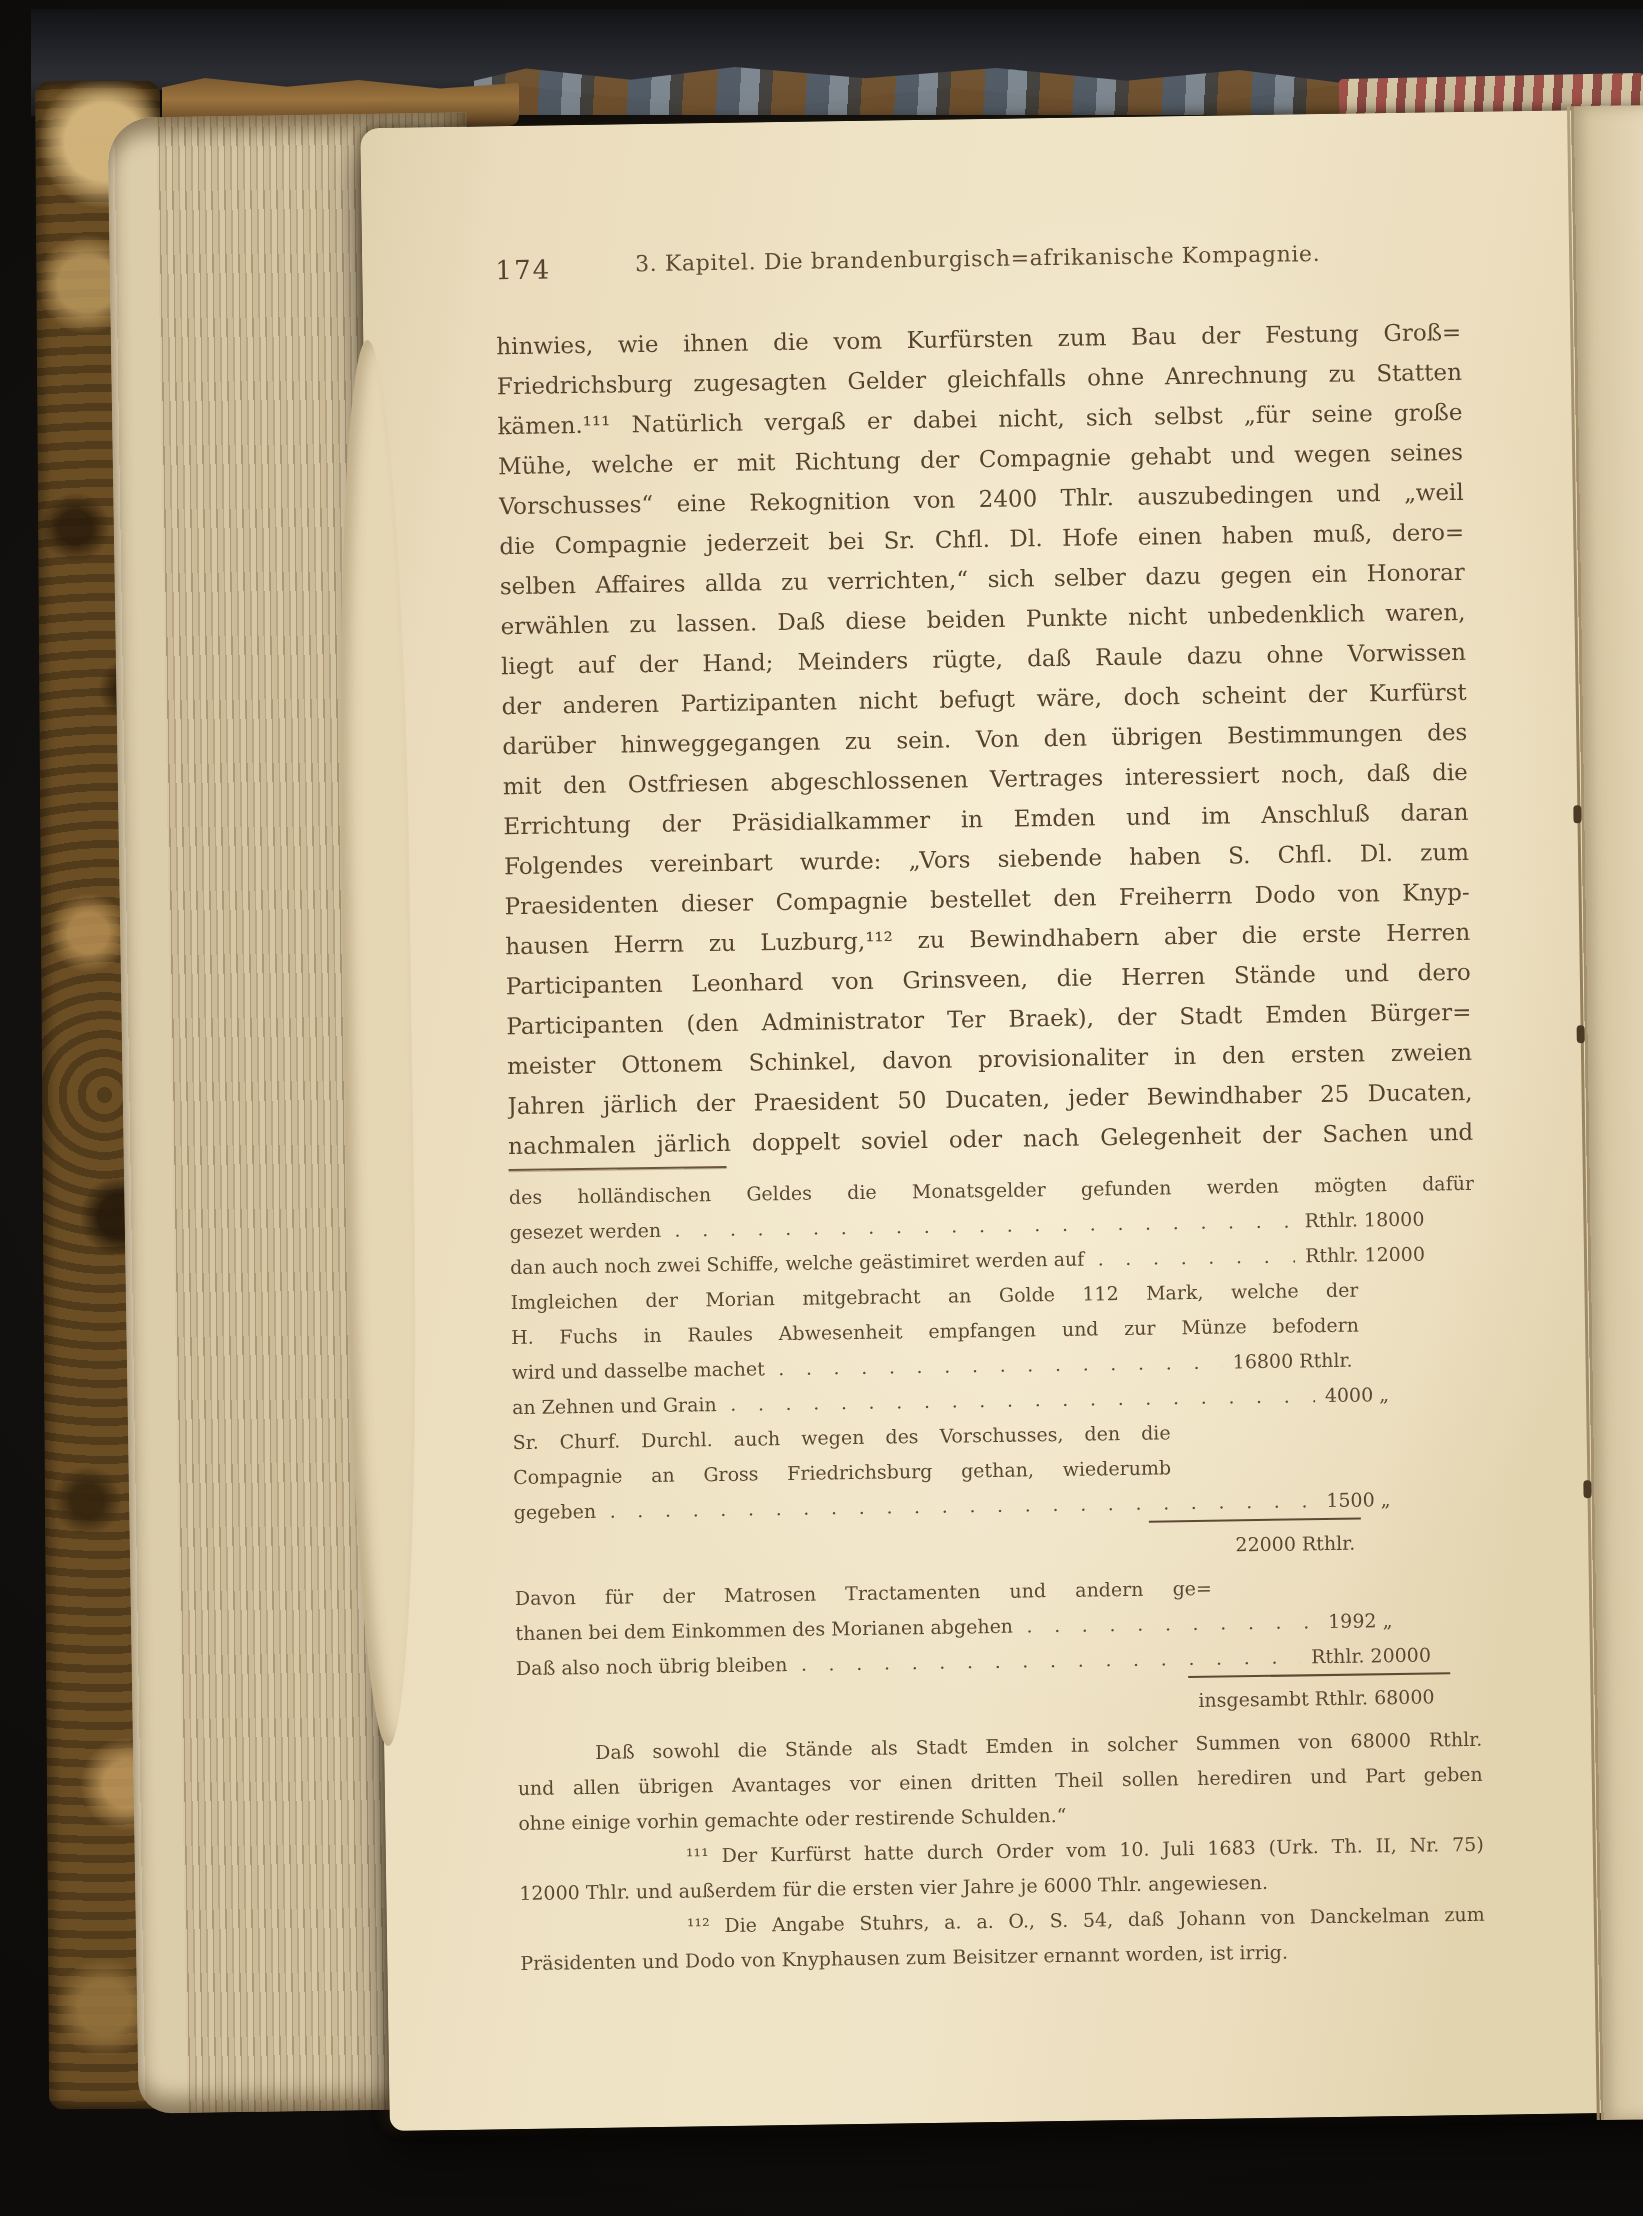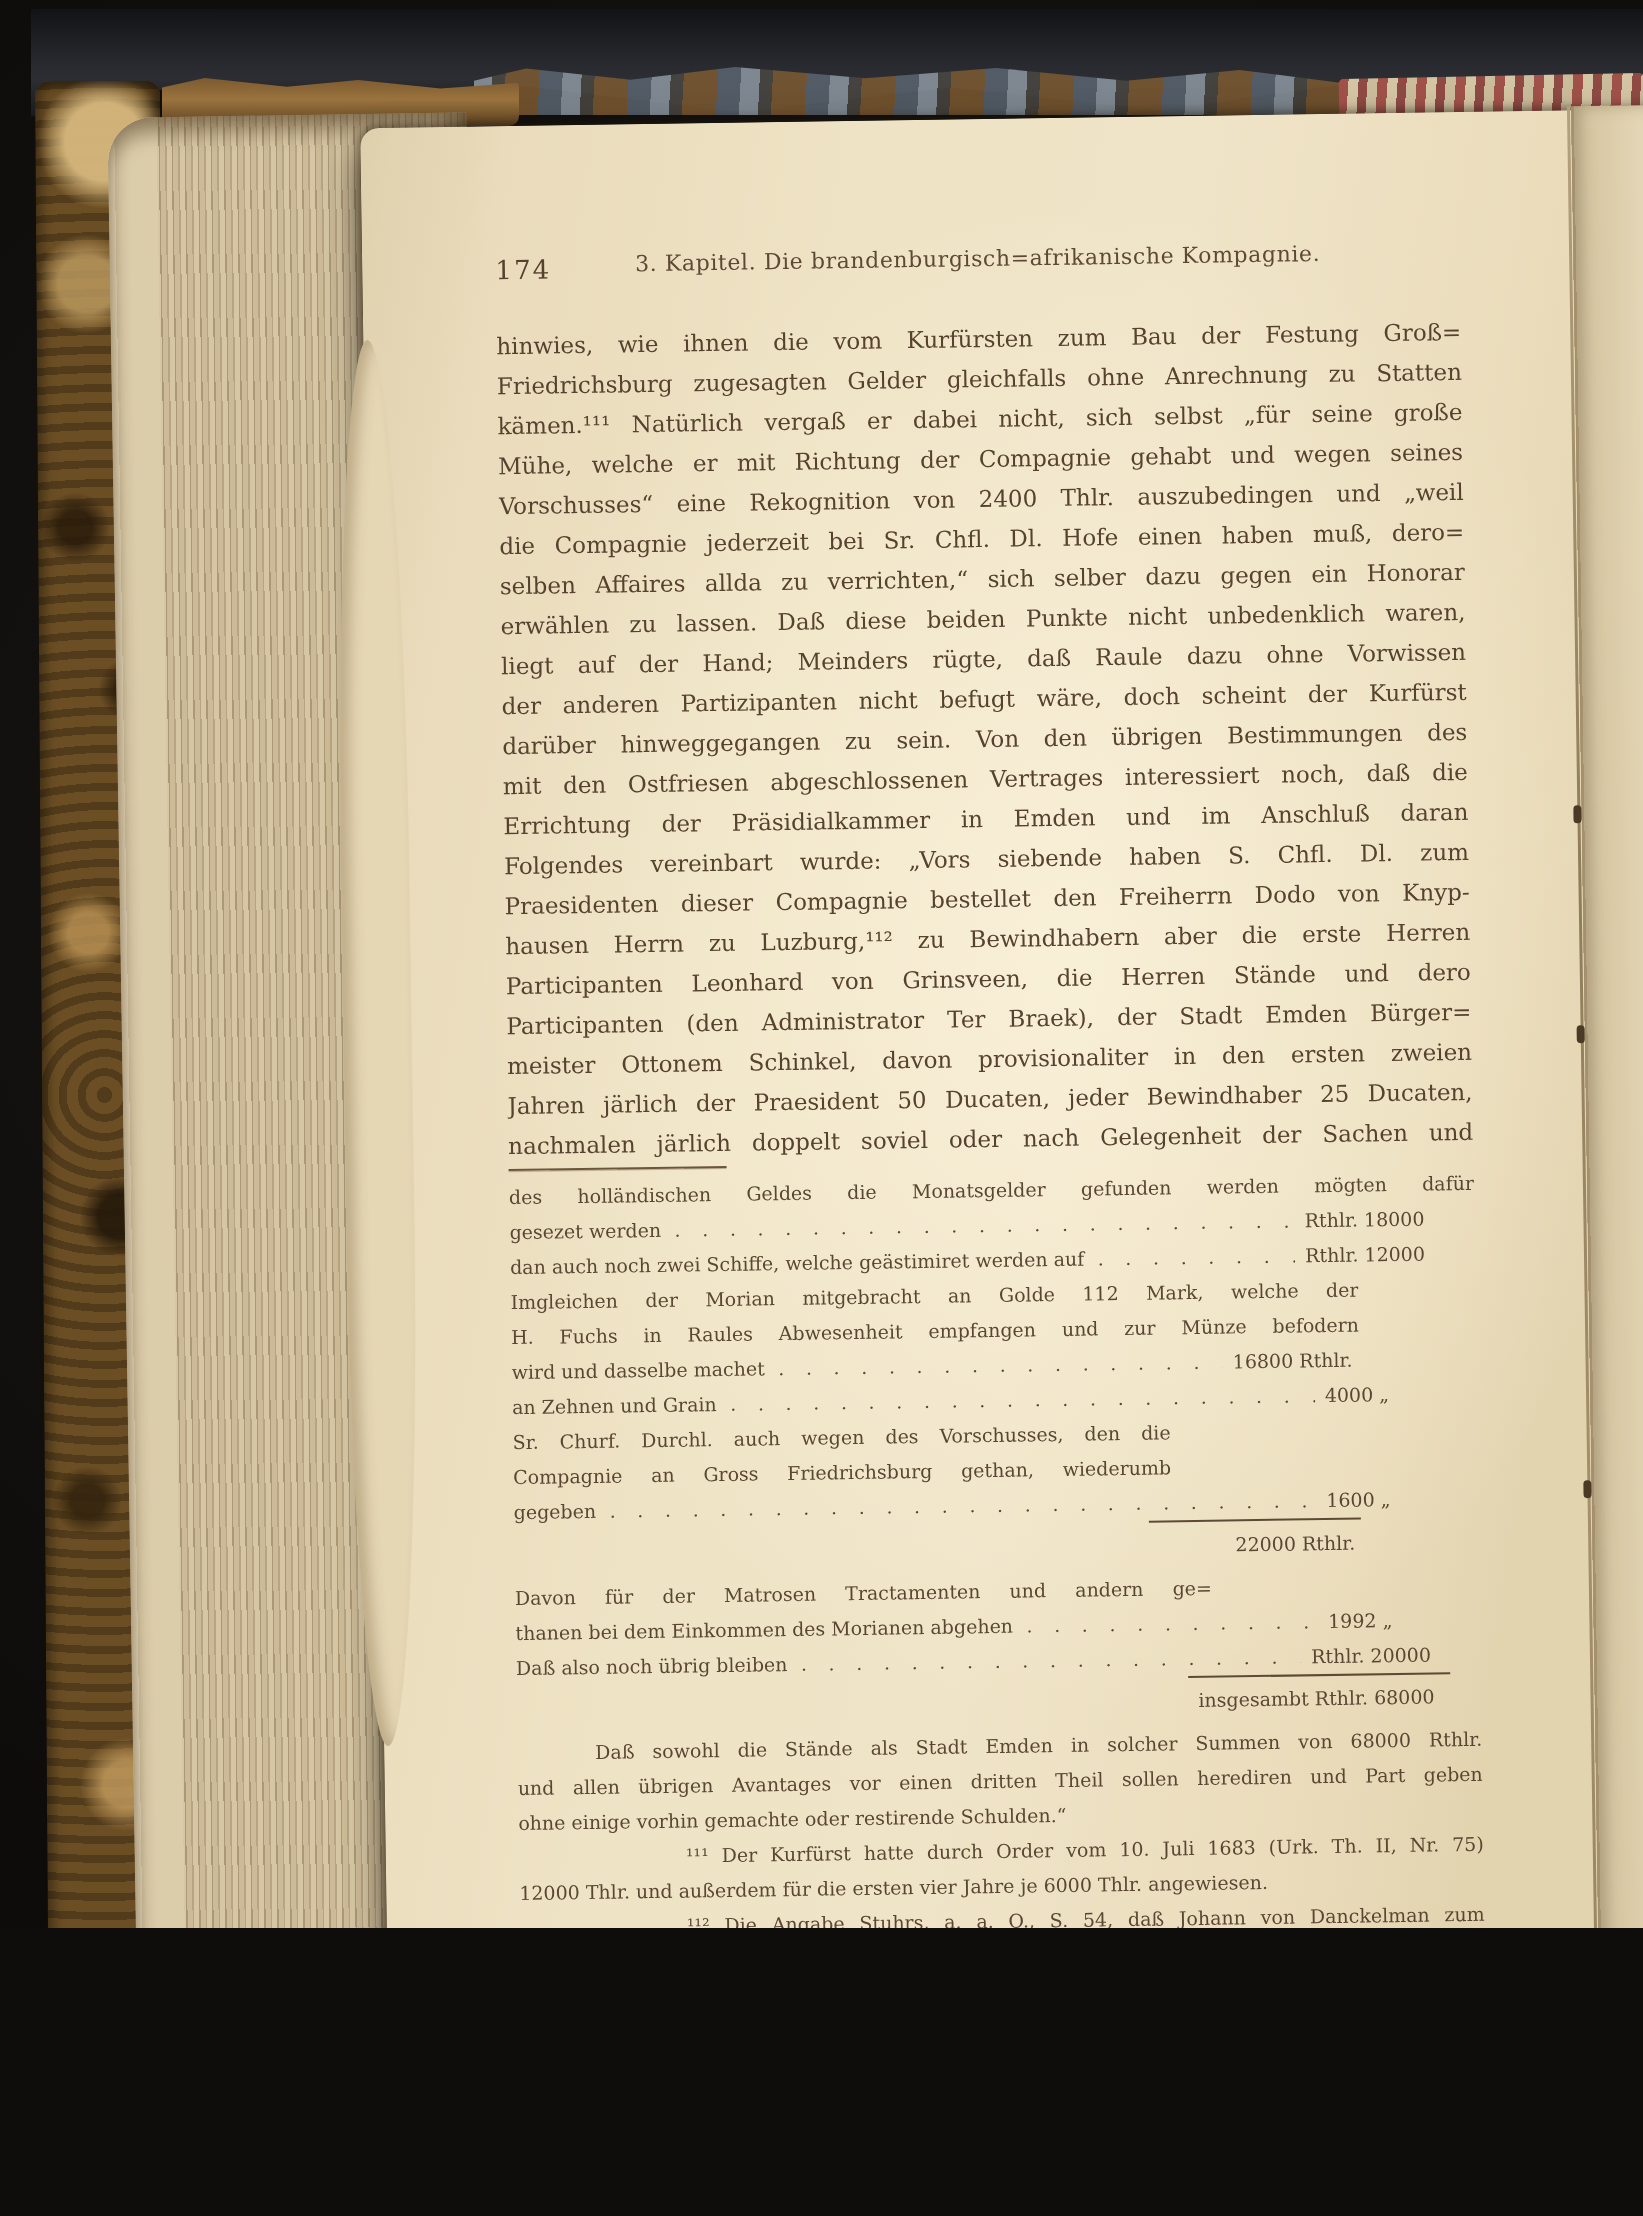--- a/index.html
+++ b/index.html
@@ -1,16 +1,16 @@
 <!DOCTYPE html>
 <html style="font-size:9px"><head>
 <meta charset="utf-8">
 <style>
   html,body{margin:0;padding:0;background:#0f0d0b;}
-  .canvas{position:relative;width:1644px;height:1928px;overflow:hidden;
+  .canvas{position:relative;width:1644px;height:2216px;overflow:hidden;
           background:radial-gradient(ellipse 1450px 1227px at 55% 45%, #1b1815 0%, #131110 60%, #0e0c0a 100%);
           font-family:"DejaVu Serif","Liberation Serif",serif;}
   
   .leather-top{position:absolute;left:31px;top:9px;width:1613px;height:112px;
      background:linear-gradient(180deg,#121316 0%,#26282d 45%,#2c2e33 62%,#17181b 100%);
      clip-path:polygon(0 0,100% 0,100% 70%,93% 88%,82% 66%,70% 90%,57% 70%,44% 92%,30% 68%,18% 94%,8% 72%,0 96%);}
   .wear-strip{position:absolute;left:474px;top:66px;width:870px;height:49px;opacity:.85;
      background:repeating-linear-gradient(93deg,#8d98a2 0 19px,#4a4742 19px 32px,#7d5a32 32px 66px,#5a6570 66px 89px);
      clip-path:polygon(0 30%,6% 5%,18% 28%,30% 2%,45% 25%,60% 4%,75% 30%,88% 8%,100% 35%,100% 100%,0 100%);}
   .headcap{position:absolute;left:162px;top:78px;width:357px;height:48px;border-radius:10px;
@@ -158,21 +158,21 @@
         <div class="frow">
           <span class="fdesc">an Zehnen und Grain</span>
           <span class="dots"></span>
           <span class="amt mr2">4000 „</span>
         </div>
         <div class="fl j w118">Sr. Churf. Durchl. auch wegen des Vorschusses, den die</div>
         <div class="fl j w118">Compagnie an Gross Friedrichsburg gethan, wiederumb</div>
         <div class="frow">
           <span class="fdesc">gegeben</span>
           <span class="dots"></span>
-          <span class="amt mr2">1600 „</span>
+          <span class="amt mr2">1500 „</span>
         </div>
         <div class="sumrule r1"></div>
         <div class="ftotal mr1">22000 Rthlr.</div>
         <div class="fl j w125 gap">Davon für der Matrosen Tractamenten und andern ge=</div>
         <div class="frow">
           <span class="fdesc">thanen bei dem Einkommen des Morianen abgehen</span>
           <span class="dots"></span>
           <span class="amt mr2">1992 „</span>
         </div>
         <div class="frow">

